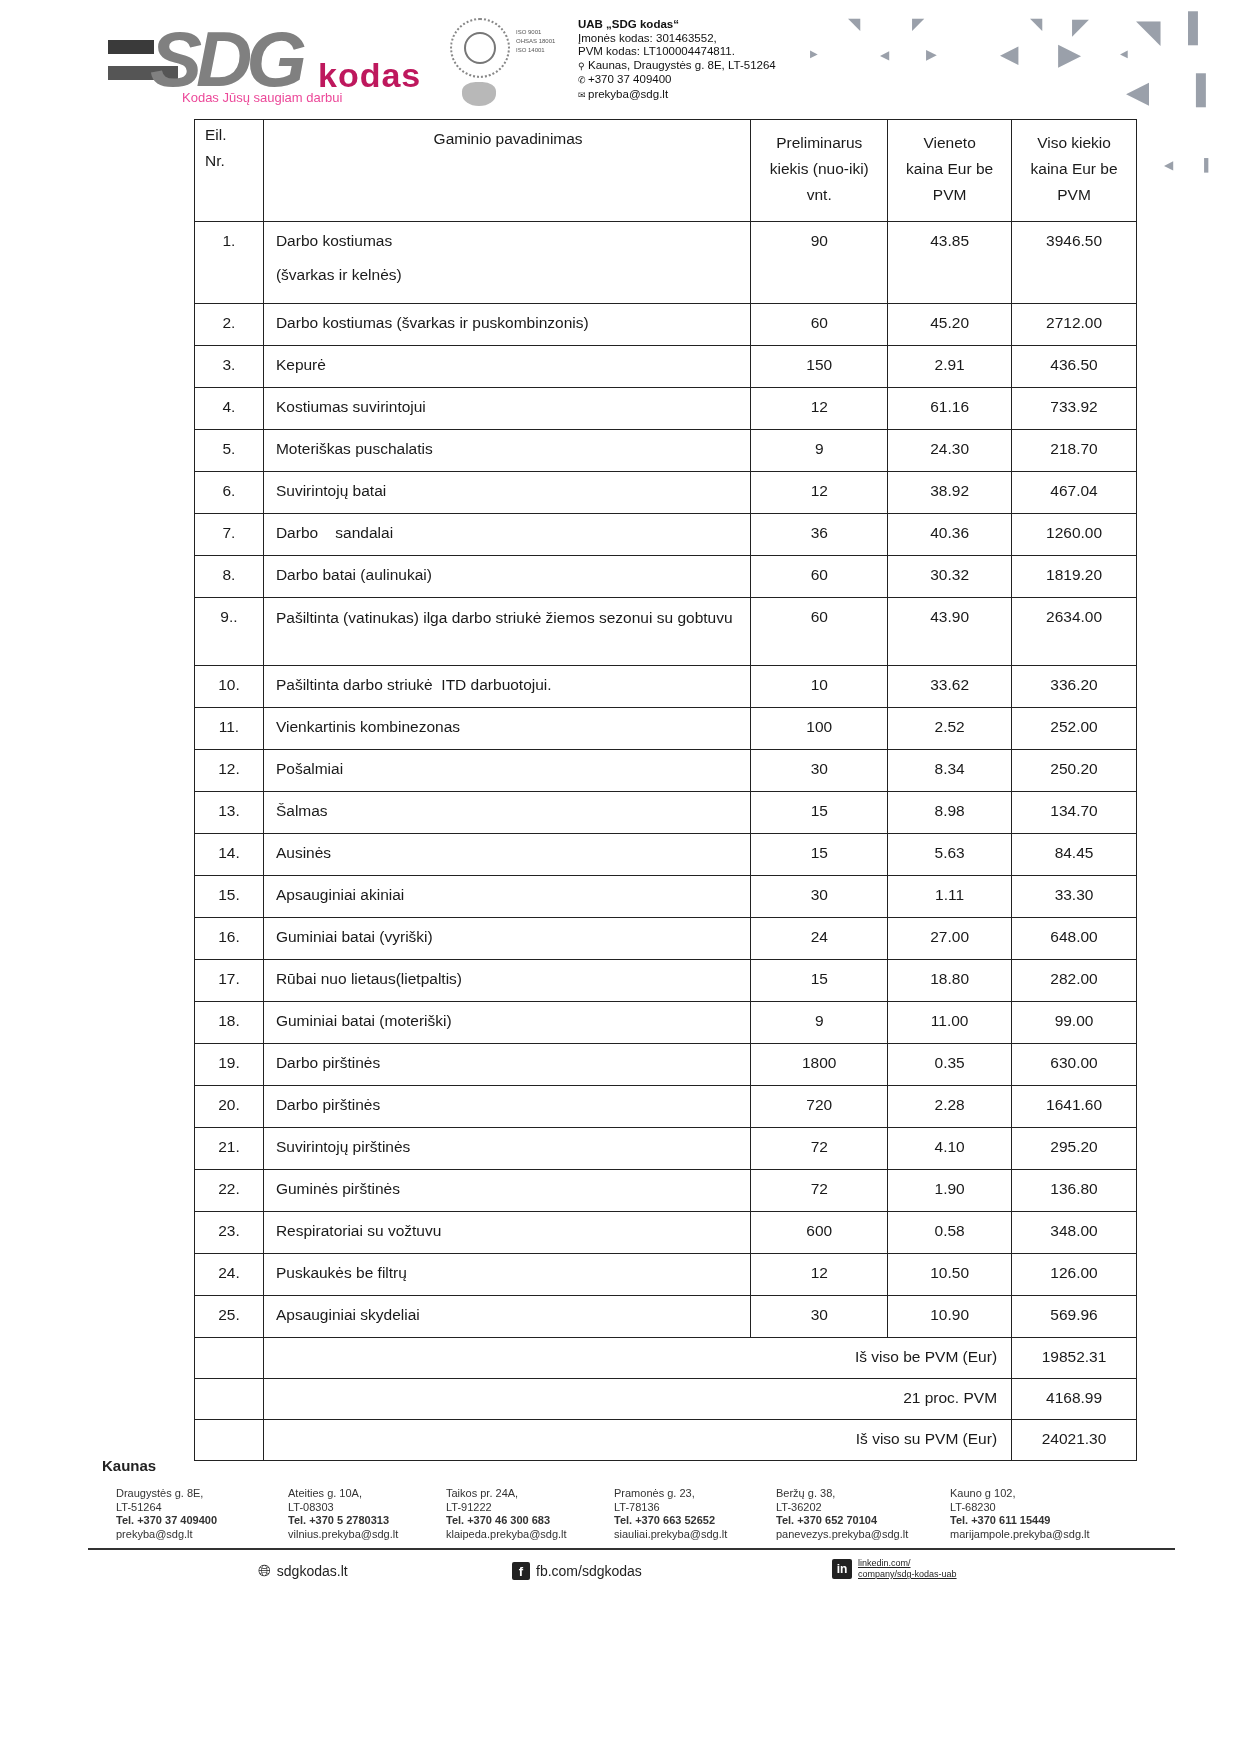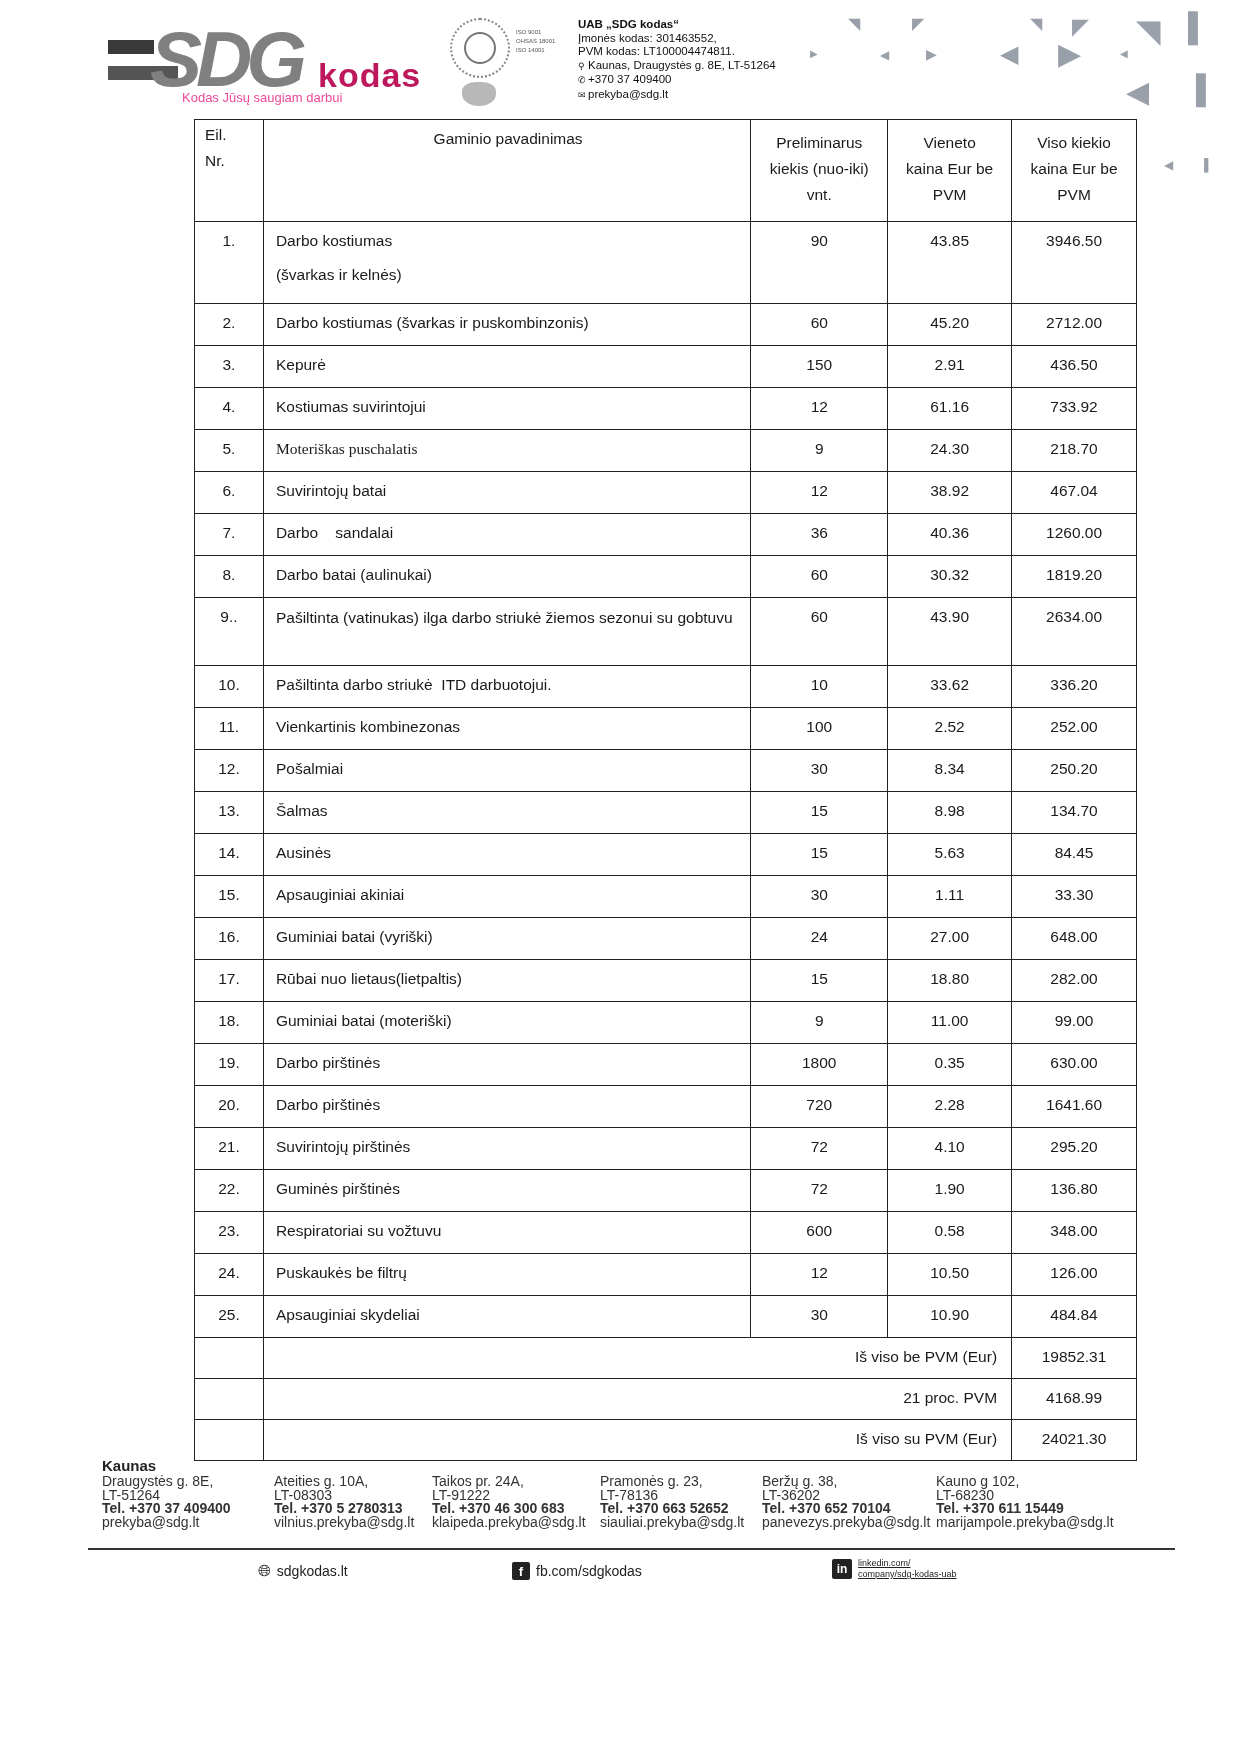--- a/index.html
+++ b/index.html
@@ -41,21 +41,21 @@
   tr.r9 { height: 68px; }
   tr.sum { height: 41px; }
   td.sum-label { text-align: right; padding-right: 14px; padding-top: 10px; font-weight: bold; }
   td.c-total.sum-val { padding-top: 10px; }
   .sub { display: block; margin-top: 16px; }
   .c-name .wrap { line-height: 25px; margin-top: -3px; }
 
   
   .kaunas-title { position: absolute; left: 102px; top: 1457px; font-size: 15px; font-weight: bold; color: #222; }
   .offices { position: absolute; left: 102px; top: 1475px; width: 1070px; height: 70px; }
-  .office { position: absolute; top: 0; font-size: 14px; line-height: 13.5px; color: #333; white-space: nowrap; }
+  .office { position: absolute; top: 12px; font-size: 11px; line-height: 13.5px; color: #333; white-space: nowrap; margin-left: 14px; }
   .office .tel { font-weight: bold; }
   .hr { position: absolute; left: 88px; top: 1548px; width: 1087px; height: 2px; background: #333; }
 
   .social { position: absolute; top: 1562px; font-size: 14px; color: #222; display: flex; align-items: center; gap: 6px; }
   .social .box { width: 18px; height: 18px; background: #222; color: #fff; font-weight: bold; font-size: 13px; display: flex; align-items: center; justify-content: center; border-radius: 2px; }
   .social .small { font-size: 9px; line-height: 11px; text-decoration: underline; }
 </style>
 </head>
 <body>
 
@@ -152,21 +152,21 @@
       </tr>
       <tr class="rstd">
         <td class="c-nr">4.</td>
         <td class="c-name"><span style="white-space: pre-wrap;">Kostiumas suvirintojui</span></td>
         <td class="c-qty">12</td>
         <td class="c-unit">61.16</td>
         <td class="c-total">733.92</td>
       </tr>
       <tr class="rstd">
         <td class="c-nr">5.</td>
-        <td class="c-name"><span style="white-space: pre-wrap; font-family: Liberation Serif, serif;">Moteriškas puschalatis</span></td>
+        <td class="c-name"><span style="white-space: pre-wrap;">Moteriškas puschalatis</span></td>
         <td class="c-qty">9</td>
         <td class="c-unit">24.30</td>
         <td class="c-total">218.70</td>
       </tr>
       <tr class="rstd">
         <td class="c-nr">6.</td>
         <td class="c-name"><span style="white-space: pre-wrap;">Suvirintojų batai</span></td>
         <td class="c-qty">12</td>
         <td class="c-unit">38.92</td>
         <td class="c-total">467.04</td>
@@ -297,21 +297,21 @@
         <td class="c-name"><span style="white-space: pre-wrap;">Puskaukės be filtrų</span></td>
         <td class="c-qty">12</td>
         <td class="c-unit">10.50</td>
         <td class="c-total">126.00</td>
       </tr>
       <tr class="rstd">
         <td class="c-nr">25.</td>
         <td class="c-name"><span style="white-space: pre-wrap;">Apsauginiai skydeliai</span></td>
         <td class="c-qty">30</td>
         <td class="c-unit">10.90</td>
-        <td class="c-total">484.84</td>
+        <td class="c-total">569.96</td>
       </tr>
       <tr class="sum">
         <td class="c-nr"></td>
         <td class="sum-label" colspan="3">Iš viso be PVM (Eur)</td>
         <td class="c-total sum-val">19852.31</td>
       </tr>
       <tr class="sum">
         <td class="c-nr"></td>
         <td class="sum-label" colspan="3">21 proc. PVM</td>
         <td class="c-total sum-val">4168.99</td>

